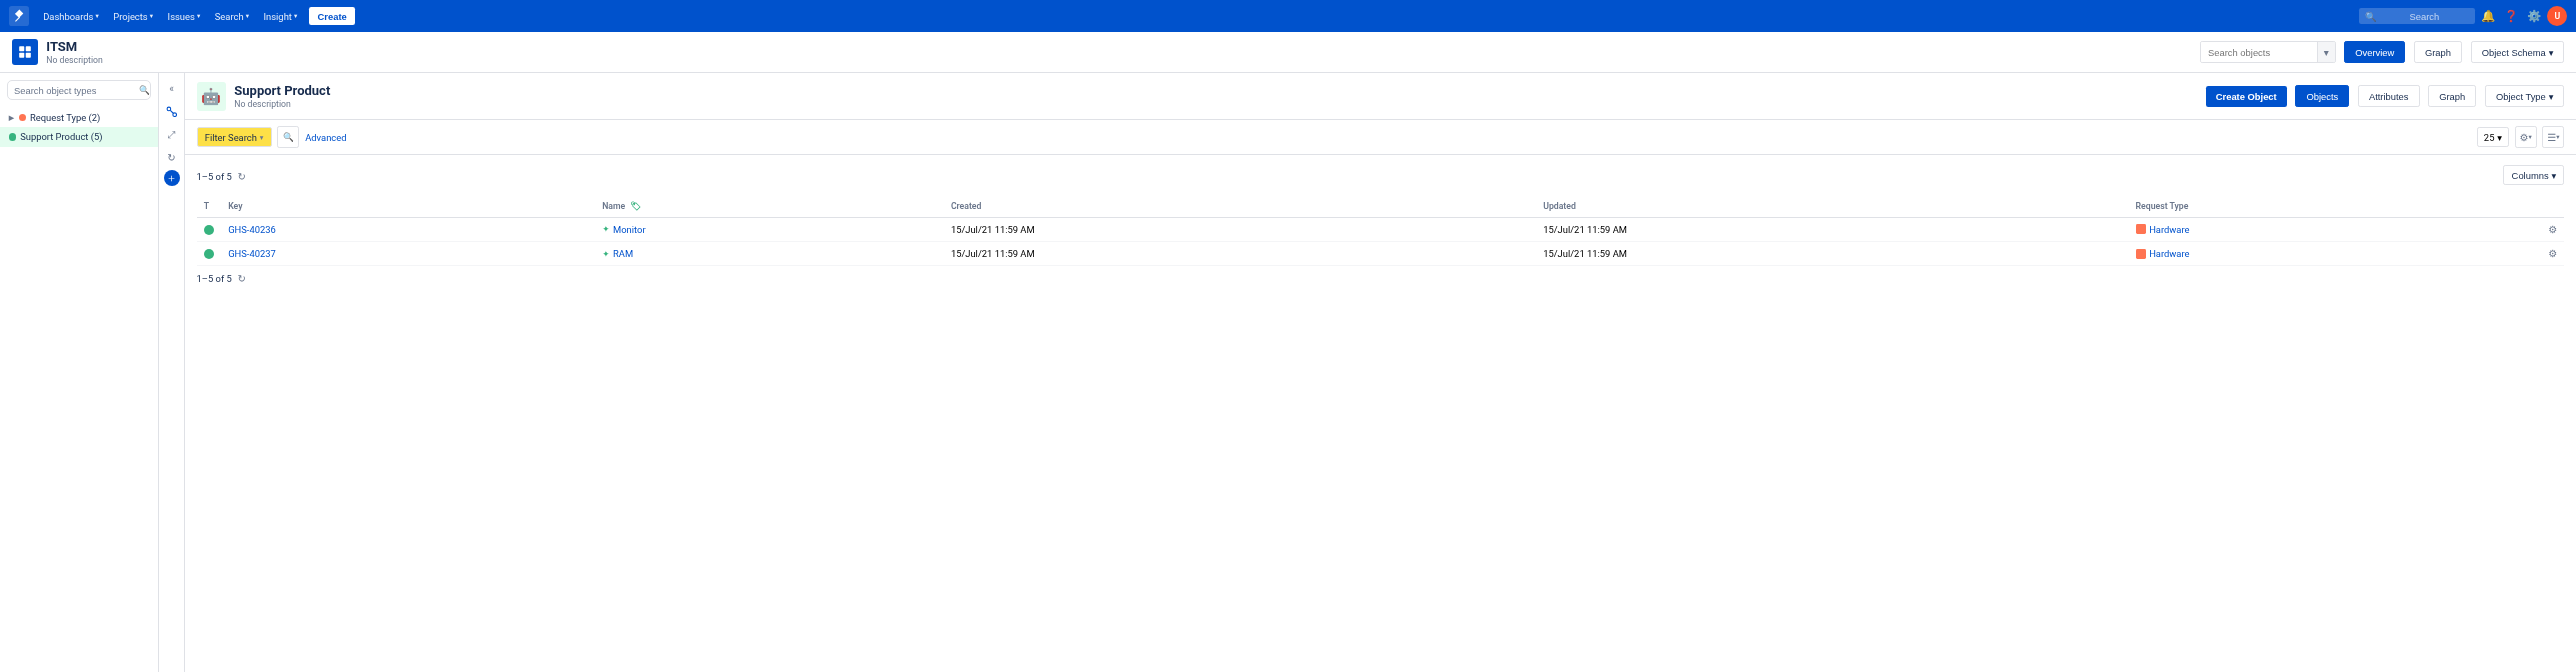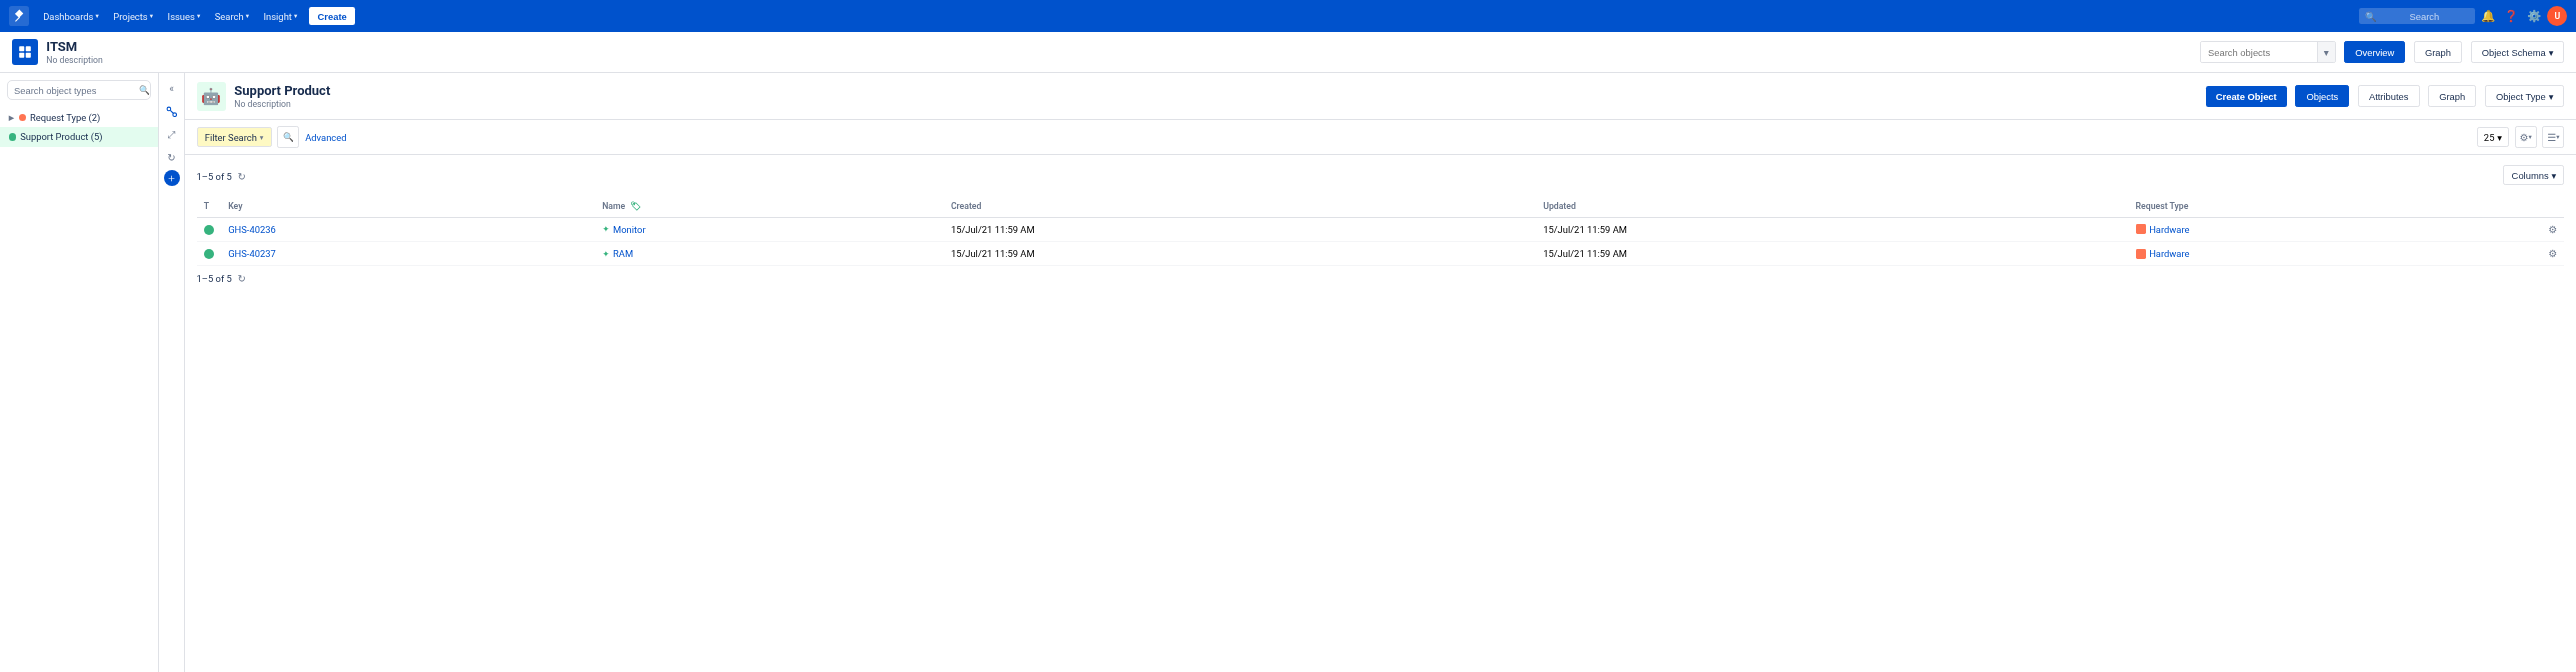--- a/index.html
+++ b/index.html
@@ -185,21 +185,21 @@
       border-bottom: 0.7px solid #dfe1e6;
       padding: 5.8px 11.6px;
       display: flex;
       align-items: center;
       gap: 5.8px;
     }
     .filter-search-btn {
       display: flex; align-items: center; gap: 2.9px;
       border: 0.7px solid #dfe1e6; border-radius: 2.2px;
       padding: 3.6px 7.2px; font-size: 9.4px; cursor: pointer; color: #172b4d;
-      background: #fef9c3;
+      background: #fde047;
     }
     .filter-search-btn .chevron { font-size: 7.2px; color: #6b778c; }
     .search-icon-btn {
       width: 22px; height: 22px; border-radius: 2.2px;
       display: flex; align-items: center; justify-content: center;
       cursor: pointer; color: #6b778c; border: 0.7px solid #dfe1e6; background: white;
     }
     .advanced-link { color: #0052cc; font-size: 9.4px; cursor: pointer; }
     .filter-spacer { flex: 1; }
     .per-page-select {

